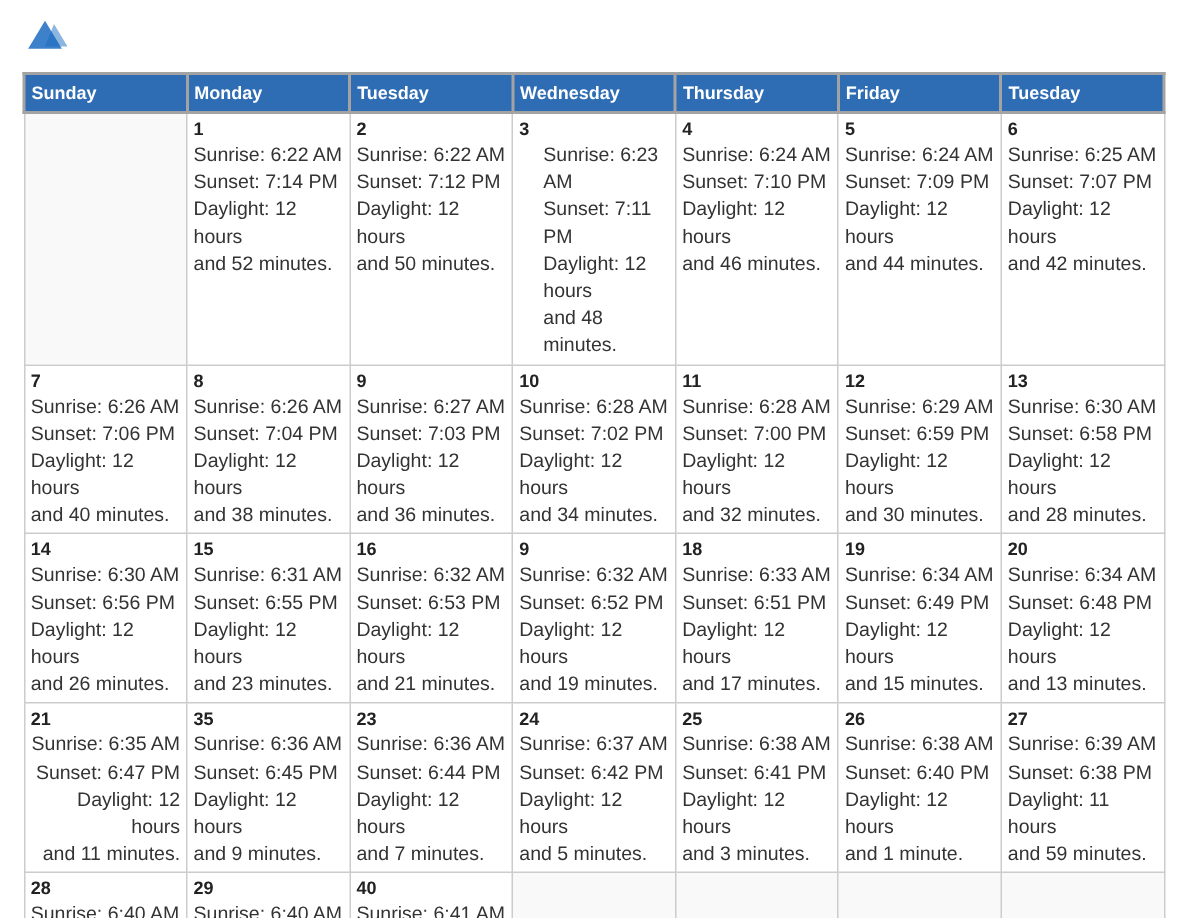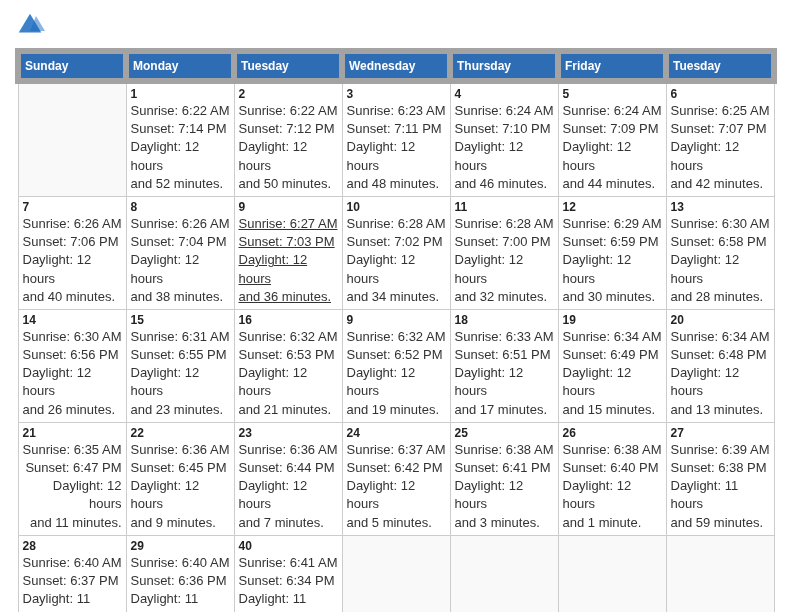--- a/index.html
+++ b/index.html
@@ -62,21 +62,21 @@
       border-collapse: collapse;
       table-layout: fixed;
     }
     th {
       background-color: #2e6db4;
       color: #fff;
       font-size: 12px;
       font-weight: bold;
       padding: 5px 4px;
       text-align: left;
-      border: 6px solid #a3a3a3;
+      border: 2px solid #a3a3a3;
     }
     td {
       border: 1px solid #ccc;
       vertical-align: top;
       padding: 3px 4px;
       height: 82px;
       font-size: 9.5px;
       color: #333;
       background: #fff;
     }
@@ -142,21 +142,21 @@
           </td>
           <td>
             <span class="day-num">2</span>
             <div class="day-info" style="white-space: pre-line;">Sunrise: 6:22 AM
 Sunset: 7:12 PM
 Daylight: 12 hours
 and 50 minutes.</div>
           </td>
           <td>
             <span class="day-num">3</span>
-            <div class="day-info" style="white-space: pre-line;">Sunrise: 6:23 AM
+            <div class="day-info" style="white-space: pre-line; margin-left: 16px;">Sunrise: 6:23 AM
 Sunset: 7:11 PM
 Daylight: 12 hours
 and 48 minutes.</div>
           </td>
           <td>
             <span class="day-num">4</span>
             <div class="day-info" style="white-space: pre-line;">Sunrise: 6:24 AM
 Sunset: 7:10 PM
 Daylight: 12 hours
 and 46 minutes.</div>
@@ -186,21 +186,21 @@
           </td>
           <td>
             <span class="day-num">8</span>
             <div class="day-info" style="white-space: pre-line;">Sunrise: 6:26 AM
 Sunset: 7:04 PM
 Daylight: 12 hours
 and 38 minutes.</div>
           </td>
           <td>
             <span class="day-num">9</span>
-            <div class="day-info" style="white-space: pre-line; text-decoration: underline;">Sunrise: 6:27 AM
+            <div class="day-info" style="white-space: pre-line;">Sunrise: 6:27 AM
 Sunset: 7:03 PM
 Daylight: 12 hours
 and 36 minutes.</div>
           </td>
           <td>
             <span class="day-num">10</span>
             <div class="day-info" style="white-space: pre-line;">Sunrise: 6:28 AM
 Sunset: 7:02 PM
 Daylight: 12 hours
 and 34 minutes.</div>
@@ -280,21 +280,21 @@
         </tr>
         <tr>
           <td>
             <span class="day-num">21</span>
             <div class="day-info" style="white-space: pre-line; text-align: right;">Sunrise: 6:35 AM
 Sunset: 6:47 PM
 Daylight: 12 hours
 and 11 minutes.</div>
           </td>
           <td>
-            <span class="day-num">22</span>
+            <span class="day-num">35</span>
             <div class="day-info" style="white-space: pre-line;">Sunrise: 6:36 AM
 Sunset: 6:45 PM
 Daylight: 12 hours
 and 9 minutes.</div>
           </td>
           <td>
             <span class="day-num">23</span>
             <div class="day-info" style="white-space: pre-line;">Sunrise: 6:36 AM
 Sunset: 6:44 PM
 Daylight: 12 hours

